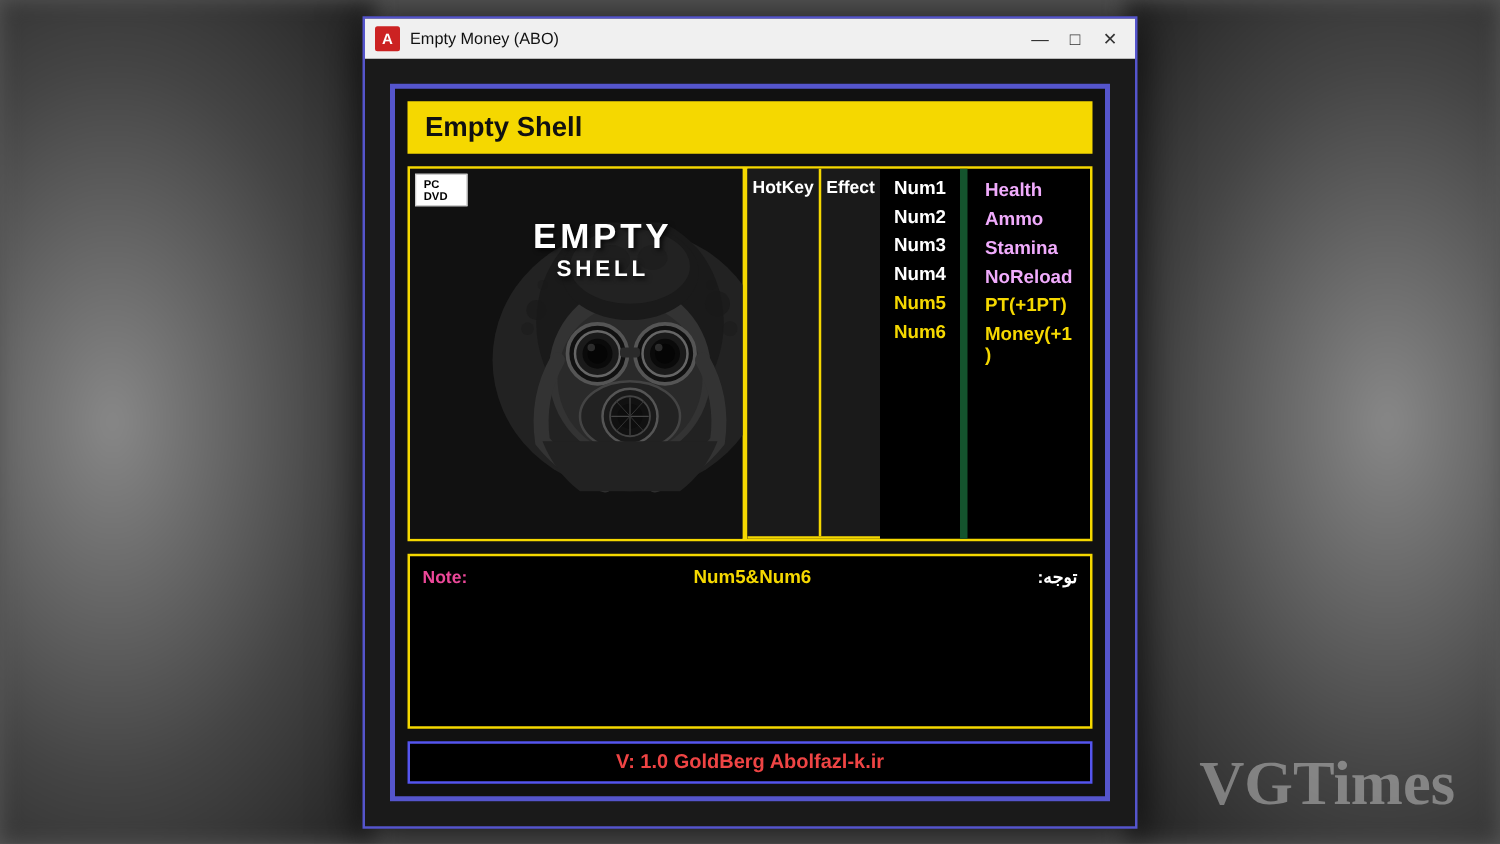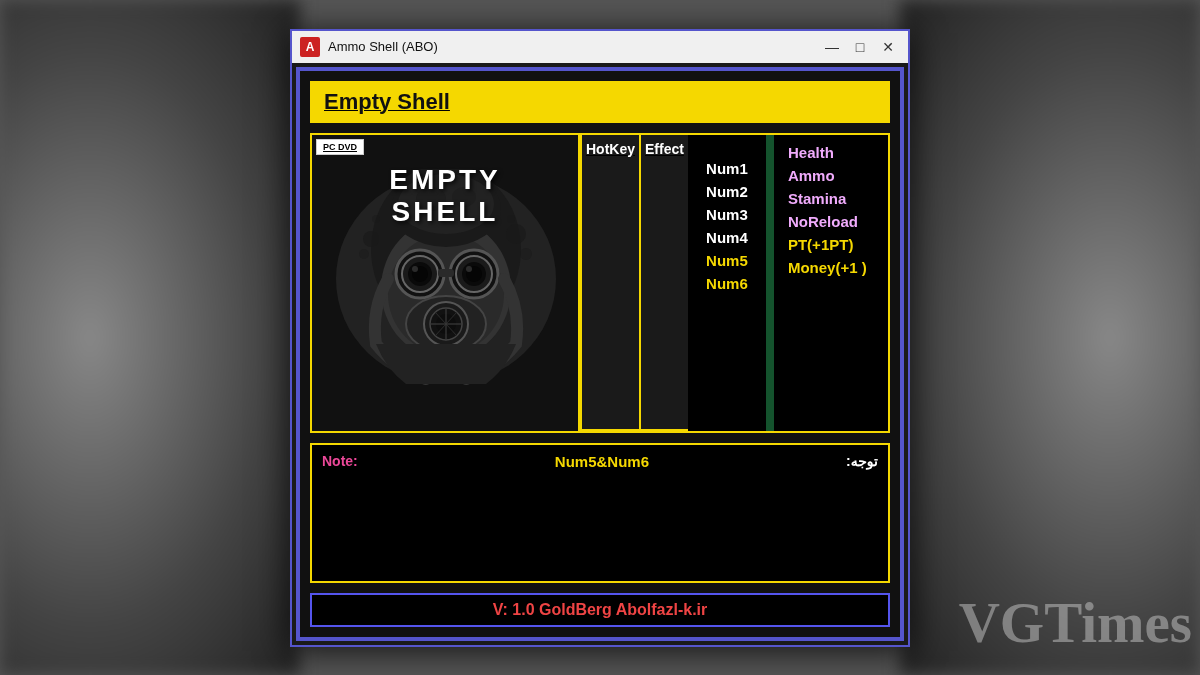--- a/index.html
+++ b/index.html
@@ -28,22 +28,22 @@
       position: absolute;
       right: 0; top: 0;
       width: 300px; height: 675px;
       background: radial-gradient(ellipse at 70% 50%, #888 0%, #444 60%, #222 100%);
       filter: blur(8px);
     }
 
     .vgtimes-watermark {
       position: absolute;
       bottom: 20px;
-      right: 8px;
-      font-size: 57px;
+      right: 36px;
+      font-size: 50px;
       font-weight: bold;
       color: rgba(200,200,200,0.5);
       font-family: Georgia, serif;
       z-index: 10;
     }
 
     
     .window {
       position: relative;
       z-index: 5;
@@ -97,22 +97,21 @@
       display: flex;
       align-items: center;
       justify-content: center;
     }
 
     
     .main-content {
       background: #111;
       padding: 10px;
       border: 4px solid #5555cc;
-      margin: 4px;
-      text-decoration: underline;
+      margin: 20px;
     }
 
     
     .app-title-bar {
       background: #f5d800;
       padding: 8px 14px;
       margin-bottom: 10px;
     }
 
     .app-title-text {
@@ -138,21 +137,21 @@
       flex-shrink: 0;
       position: relative;
       overflow: hidden;
     }
 
     .cover-inner {
       width: 100%;
       height: 100%;
       background: #111;
       display: flex;
-      flex-direction: column;
+      flex-direction: row;
       align-items: center;
       justify-content: flex-start;
       padding: 4px;
     }
 
     .pc-dvd-badge {
       background: white;
       color: black;
       font-size: 9px;
       font-weight: bold;
@@ -190,22 +189,22 @@
       border-right: 2px solid #f5d800;
     }
 
     .hotkey-rows {
       display: flex;
       flex: 1;
     }
 
     .hotkey-keys {
       flex: 1;
-      border-right: 8px solid #14532d;
-      padding: 22px 4px;
+      border-right: 6px solid #14532d;
+      padding: 4px 4px;
     }
 
     .hotkey-effects {
       flex: 1.4;
       padding: 6px 8px;
     }
 
     .hotkey-key {
       display: block;
       color: white;
@@ -292,21 +291,21 @@
 
 <div class="bg-blur-left"></div>
 <div class="bg-blur-right"></div>
 
 <div class="window">
 
   <div class="titlebar">
     <div class="titlebar-icon">
       <span>A</span>
     </div>
-    <span class="titlebar-title">Ammo Shell (ABO)</span>
+    <span class="titlebar-title">Empty Money (ABO)</span>
     <div class="titlebar-controls">
       <button class="titlebar-btn">—</button>
       <button class="titlebar-btn">□</button>
       <button class="titlebar-btn close">✕</button>
     </div>
   </div>
 
   <div class="main-content">
 
     <div class="app-title-bar">
@@ -315,21 +314,21 @@
 
     <div class="content-row">
 
       <div class="game-cover">
         <div class="cover-inner">
           <span class="pc-dvd-badge">PC DVD</span>
           <div class="mask-container">
 
             <div style="position:absolute; top: 5px; left: 0; width: 100%; text-align: center; z-index: 2;">
               <span style="font-size:28px; font-weight:900; color:white; font-family:Impact,Arial Black,sans-serif; letter-spacing:3px; display:block; text-shadow: 2px 2px 4px rgba(0,0,0,0.8);">EMPTY</span>
-              <span style="font-size:28px; font-weight:900; color:white; font-family:Impact,Arial Black,sans-serif; letter-spacing:3px; display:block; text-shadow: 2px 2px 4px rgba(0,0,0,0.8);">SHELL</span>
+              <span style="font-size:18px; font-weight:900; color:white; font-family:Impact,Arial Black,sans-serif; letter-spacing:3px; display:block; text-shadow: 2px 2px 4px rgba(0,0,0,0.8);">SHELL</span>
             </div>
 
             <svg viewBox="0 0 260 220" width="260" height="220" style="position:absolute; bottom:0; left:0;">
 
               <ellipse cx="130" cy="110" rx="110" ry="105" fill="#222"></ellipse>
 
               <ellipse cx="130" cy="80" rx="75" ry="85" fill="#1a1a1a"></ellipse>
 
               <ellipse cx="130" cy="120" rx="65" ry="70" fill="#333"></ellipse>
 

